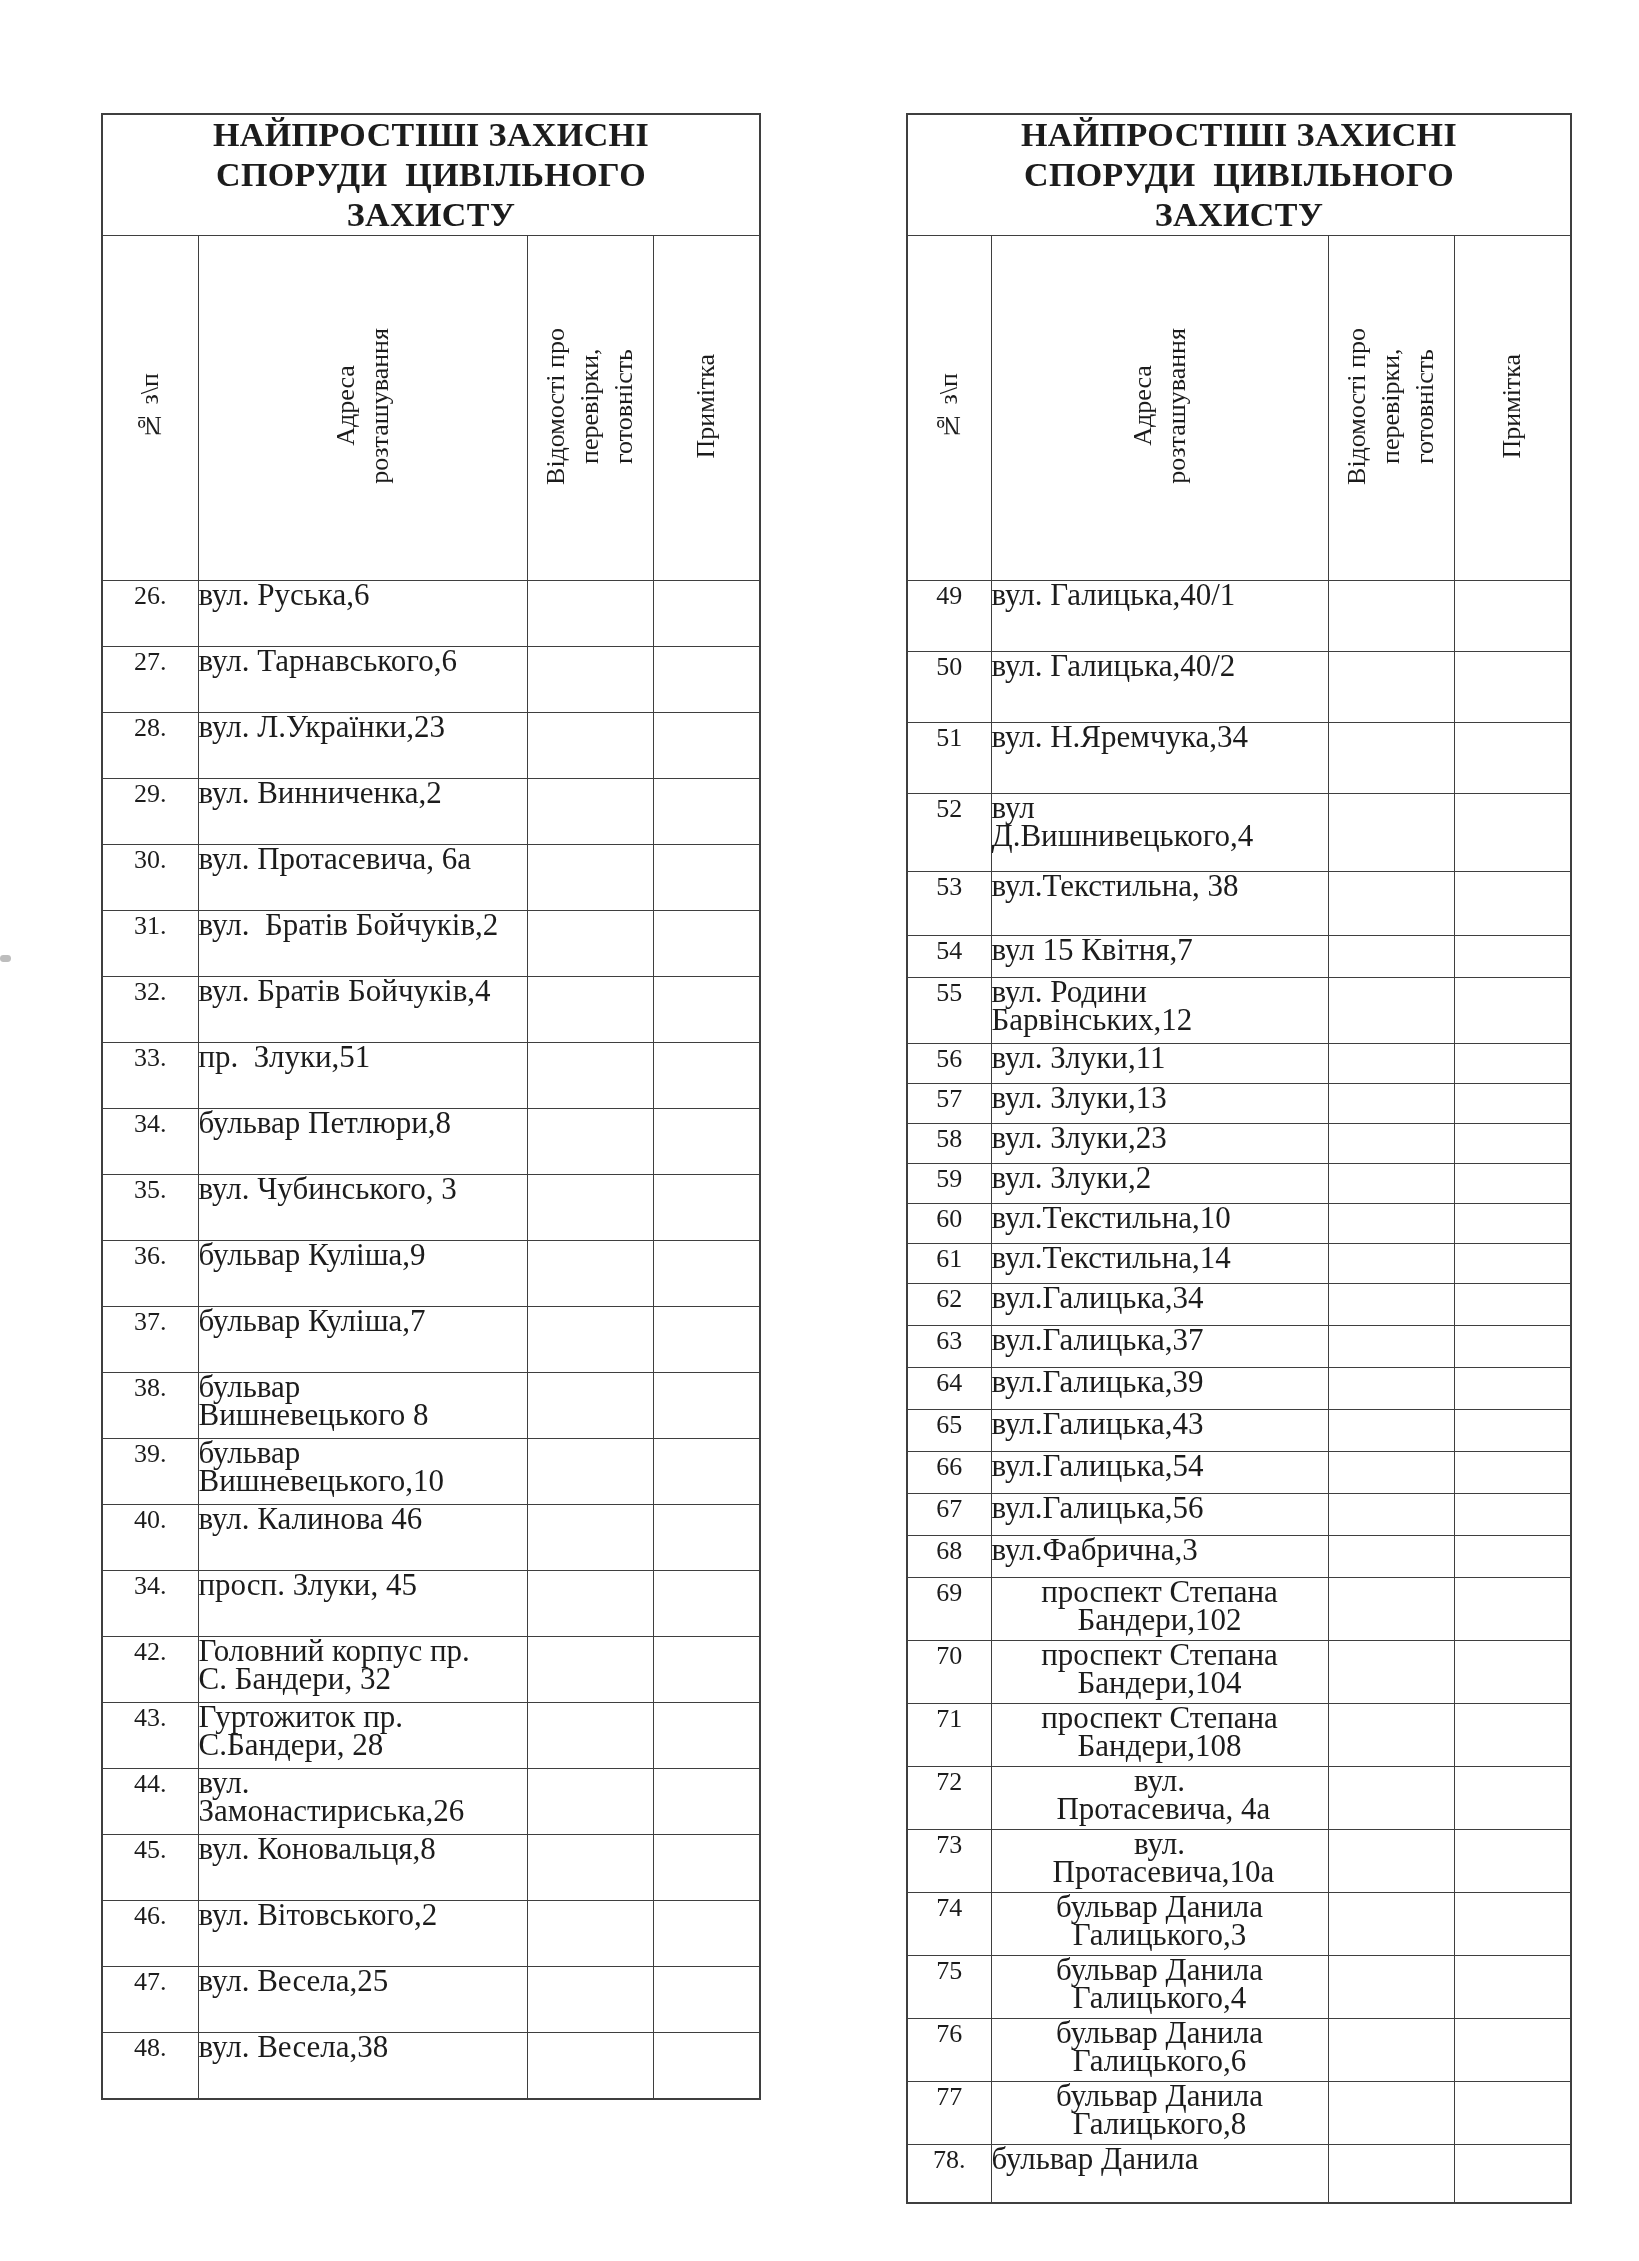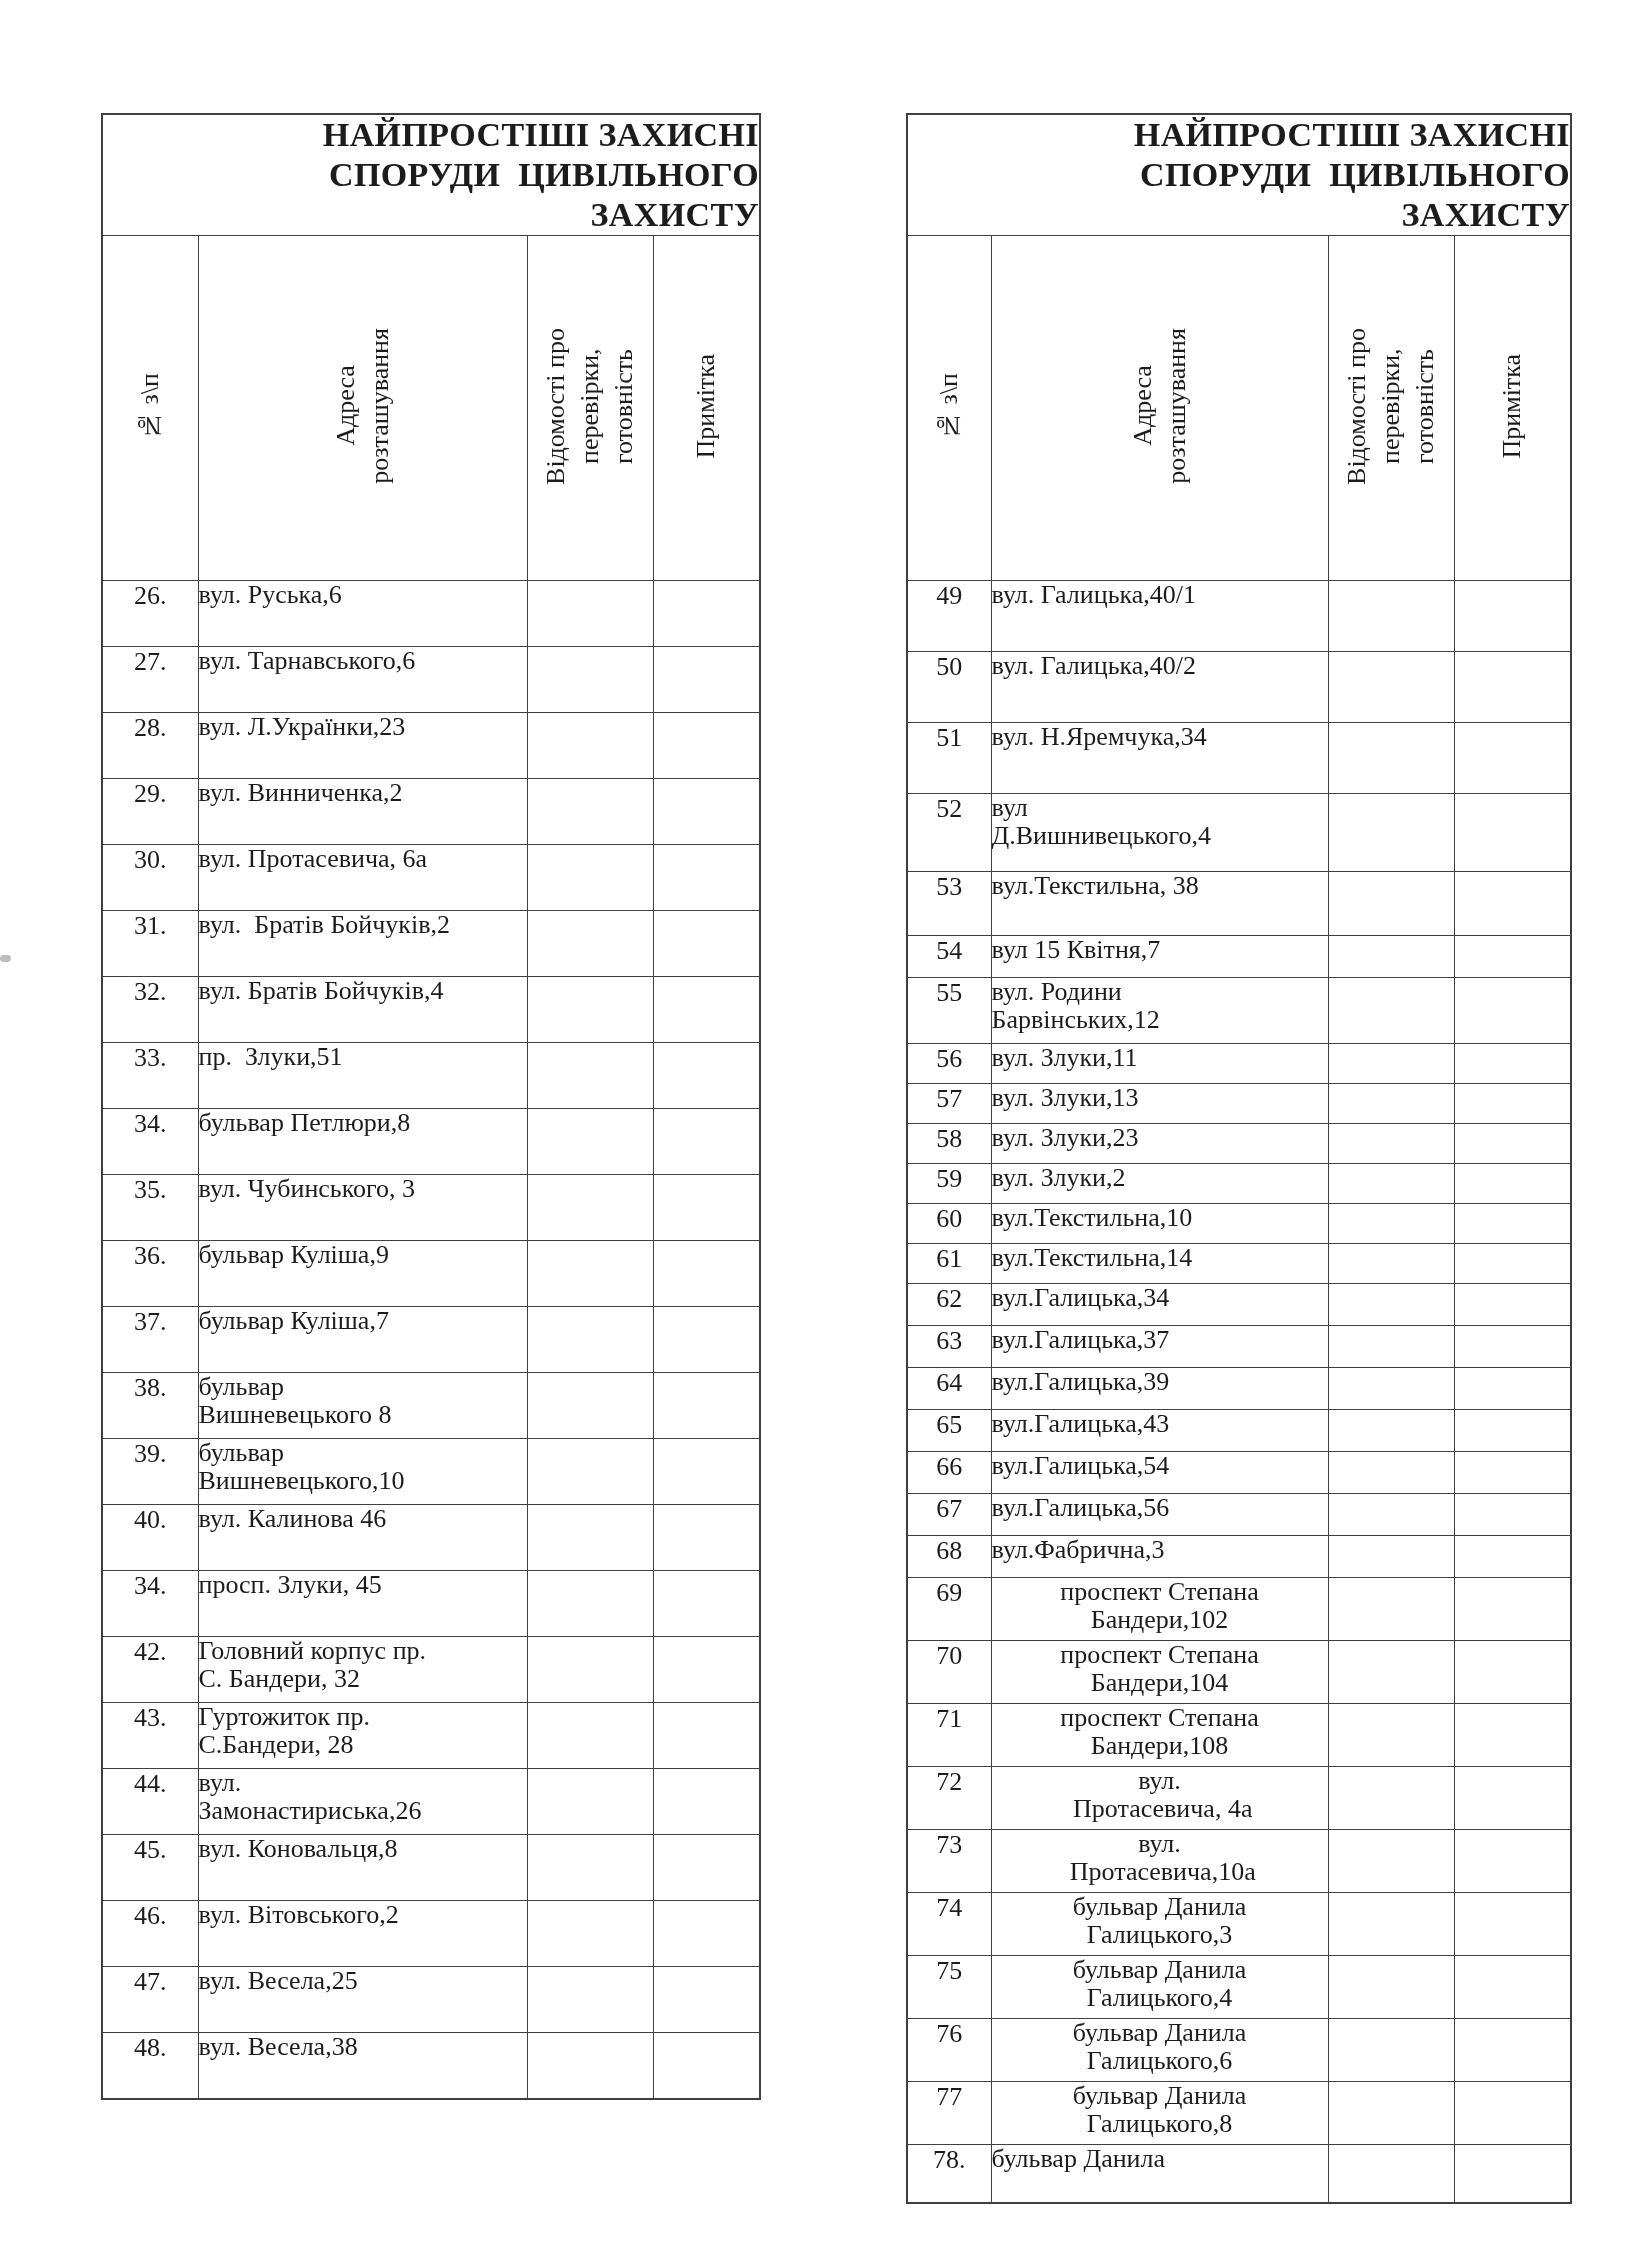--- a/index.html
+++ b/index.html
@@ -36,21 +36,21 @@
   table.shelter-table td,
   table.shelter-table th {
     border: 1.7px solid #3f3f3f;
     padding: 0;
     overflow: hidden;
   }
 
   
   td.title-cell {
     height: 119px;
-    text-align: right;
+    text-align: center;
     vertical-align: middle;
     font-weight: bold;
     font-size: 34px;
     line-height: 1.18;
     white-space: pre-wrap;
     letter-spacing: 0.4px;
   }
 
   
   tr.header-row th { height: 344px; vertical-align: middle; text-align: center; font-weight: normal; }
@@ -66,21 +66,21 @@
 
   
   td.num-cell {
     text-align: center;
     vertical-align: top;
     font-size: 26px;
     padding-top: 6px;
   }
   td.addr-cell {
     vertical-align: top;
-    font-size: 26px;
+    font-size: 31px;
     line-height: 28px;
     padding: 5.1px 5.1px 0 13.7px;
     white-space: pre-wrap;
   }
   td.blank-cell { background: #ffffff; }
 
   
   tr.h-76 td { height: 65px; }
   tr.h-82 td { height: 70px; }
   tr.h-90 td { height: 77px; }

